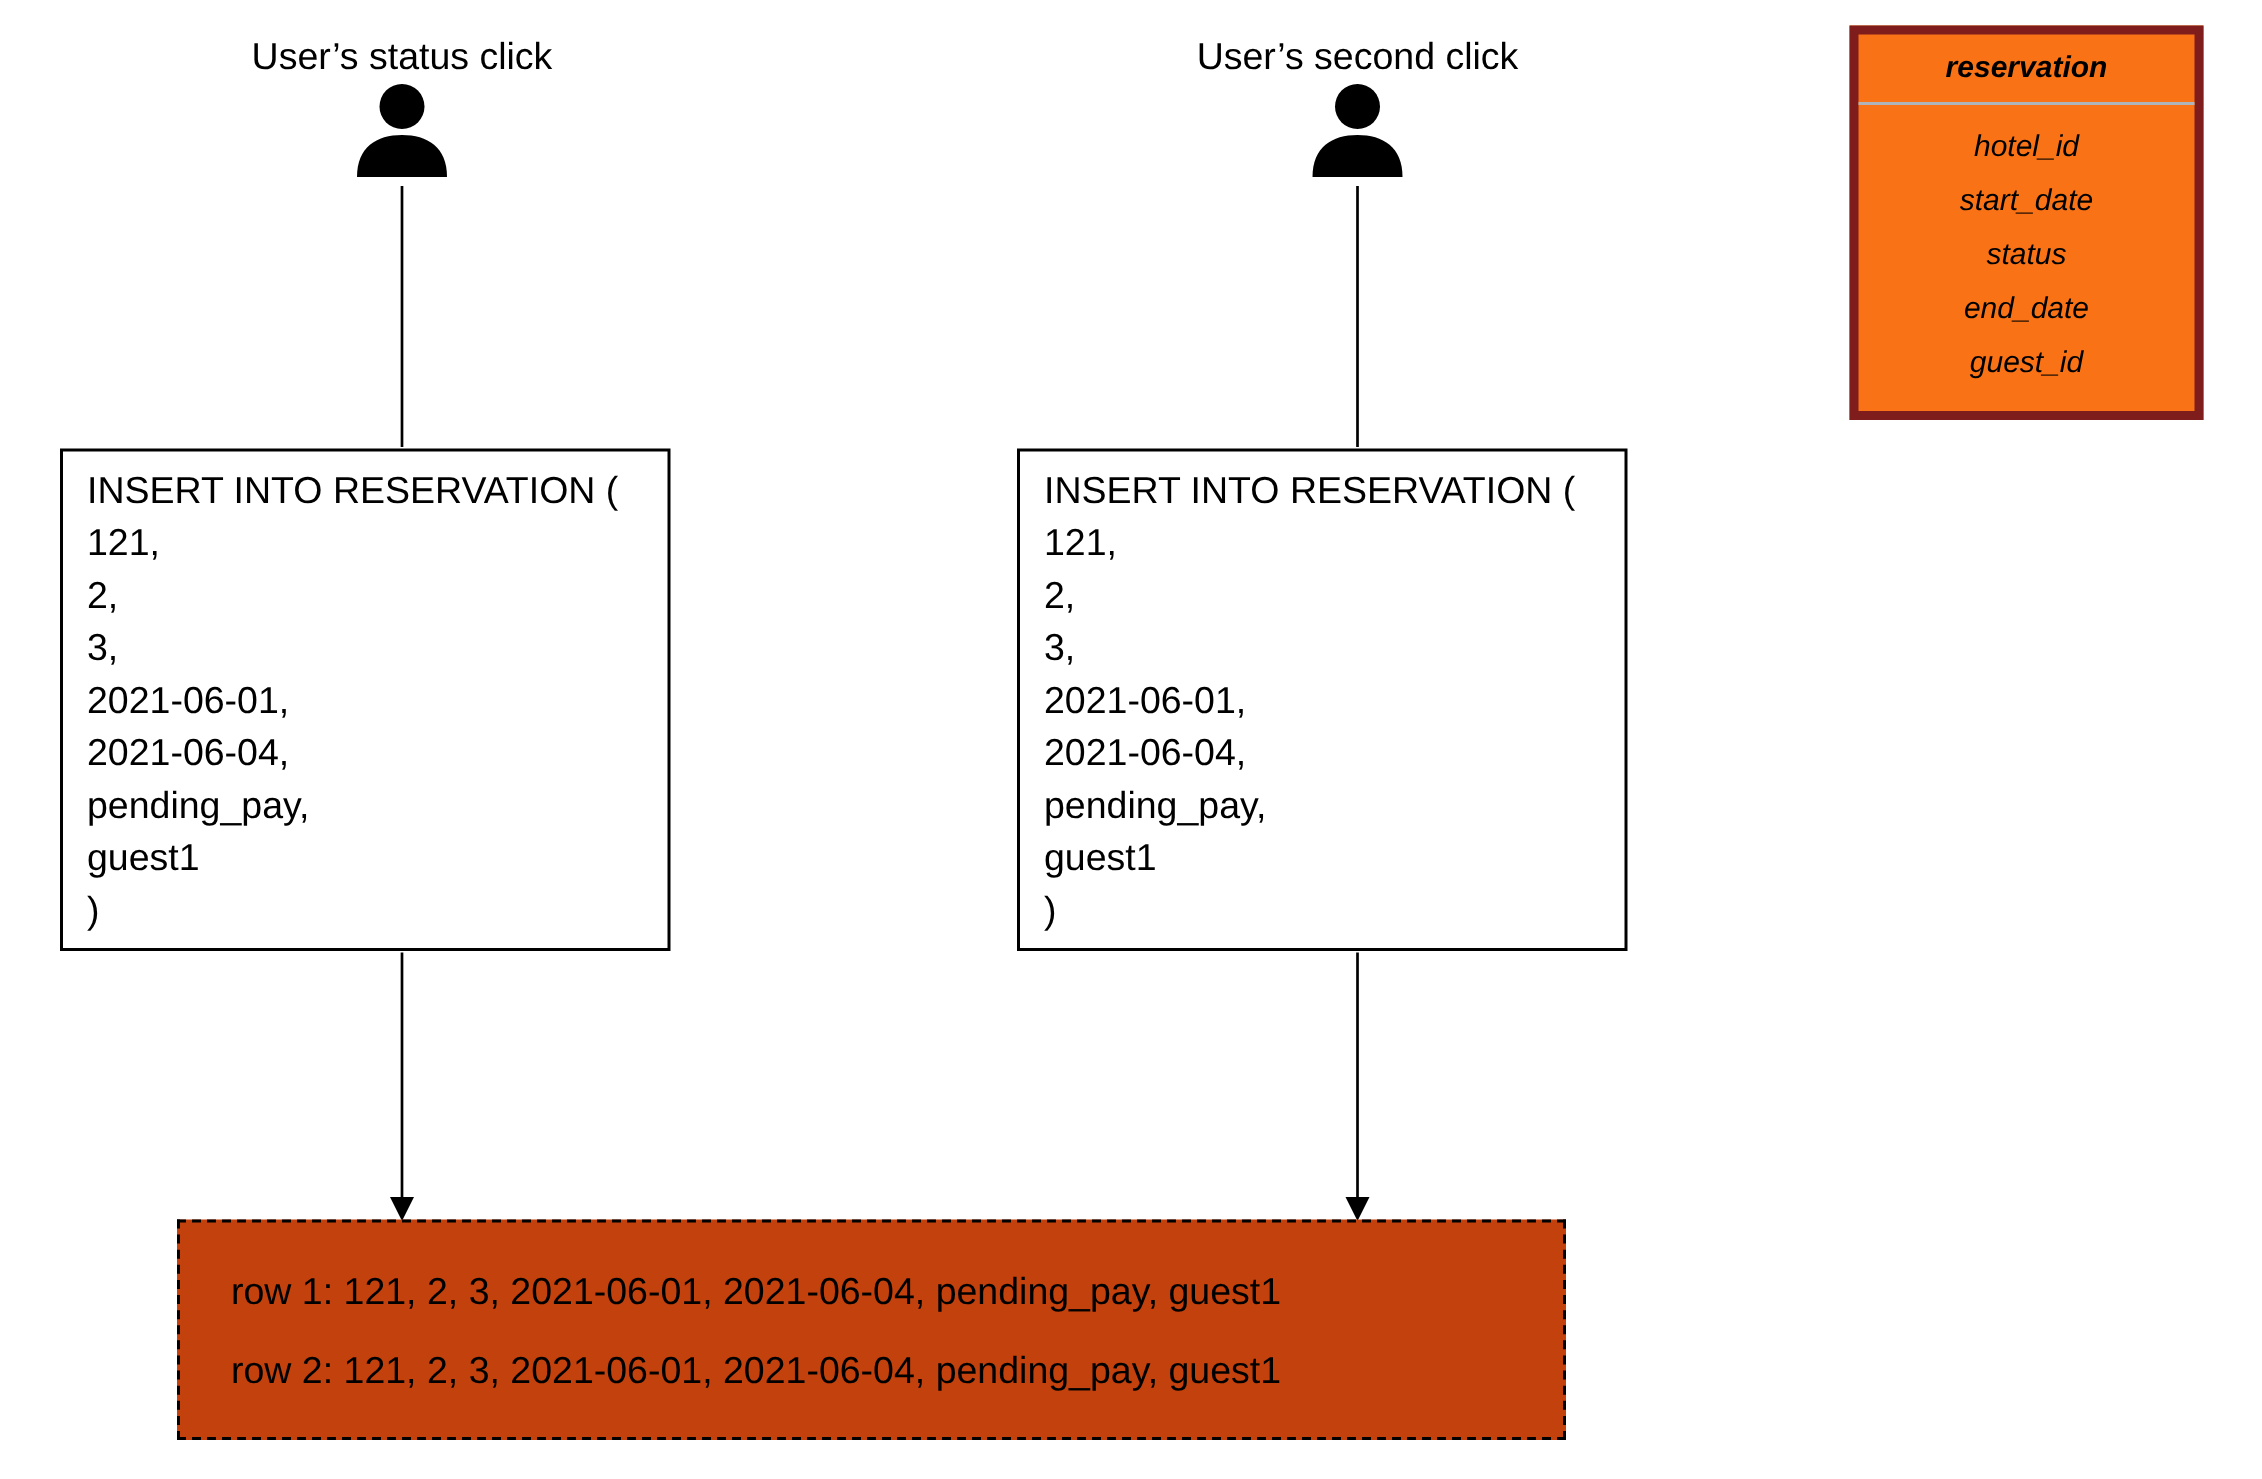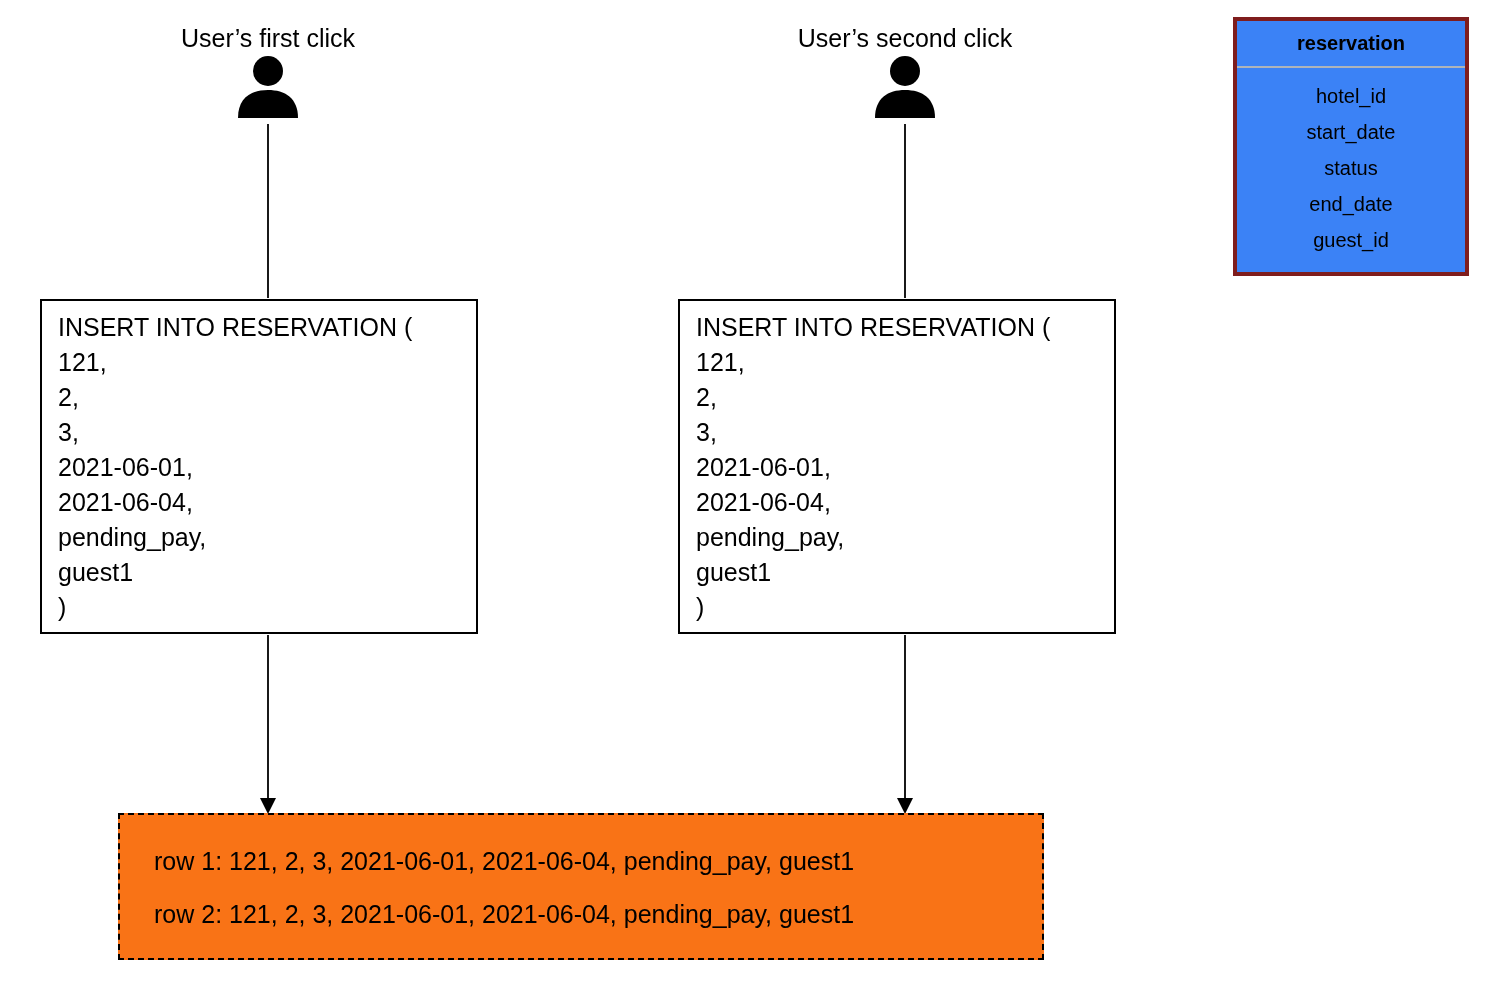--- a/index.html
+++ b/index.html
@@ -30,51 +30,52 @@
     color: #000;
   }
   .actor-icon {
     position: absolute;
     width: 64px;
     height: 62px;
   }
   .sql-box {
     position: absolute;
     box-sizing: border-box;
-    width: 438px;
+    width: 407px;
     height: 335px;
     border: 2px solid #000000;
     background: #ffffff;
     padding: 9px 16px;
   }
   .sql-text {
     font-size: 25px;
     line-height: 35px;
     white-space: pre-line;
   }
   .result-box {
     position: absolute;
     box-sizing: border-box;
     width: 926px;
     height: 147px;
     border: 2px dashed #000000;
-    background: #f97316;
+    background: #c2410c;
     padding: 30px 0 0 34px;
   }
   .result-row {
     font-size: 25px;
     line-height: 33px;
     margin-bottom: 20px;
   }
   .schema-table {
     position: absolute;
     box-sizing: border-box;
     width: 236px;
-    border: 4px solid #7f1d1d;
-    background: #3b82f6;
+    border: 6px solid #7f1d1d;
+    background: #f97316;
+    font-style: italic;
   }
   .schema-title {
     font-size: 20px;
     font-weight: bold;
     text-align: center;
     padding: 11px 8px;
     border-bottom: 2px solid #aeb4ba;
   }
   .schema-pk {
     font-size: 20px;
@@ -99,21 +100,21 @@
 
   <svg class="overlay" width="1508" height="986">
     <line x1="268" y1="124" x2="268" y2="298" stroke="#000000" stroke-width="1.8"></line>
     <line x1="905" y1="124" x2="905" y2="298" stroke="#000000" stroke-width="1.8"></line>
     <line x1="268" y1="635" x2="268" y2="800" stroke="#000000" stroke-width="1.8"></line>
     <polygon points="268,814 260,798 276,798" fill="#000000"></polygon>
     <line x1="905" y1="635" x2="905" y2="800" stroke="#000000" stroke-width="1.8"></line>
     <polygon points="905,814 897,798 913,798" fill="#000000"></polygon>
   </svg>
 
-  <div class="actor-label" style="left:108px; top:24px;">User’s first click</div>
+  <div class="actor-label" style="left:108px; top:24px;">User’s status click</div>
   <svg class="actor-icon" style="left:236px; top:56px;" viewBox="0 0 64 62">
     <circle cx="32" cy="15" r="15" fill="#000000"></circle>
     <path d="M2 62 C2 42 15 34 32 34 C49 34 62 42 62 62 Z" fill="#000000"></path>
   </svg>
 
   <div class="actor-label" style="left:745px; top:24px;">User’s second click</div>
   <svg class="actor-icon" style="left:873px; top:56px;" viewBox="0 0 64 62">
     <circle cx="32" cy="15" r="15" fill="#000000"></circle>
     <path d="M2 62 C2 42 15 34 32 34 C49 34 62 42 62 62 Z" fill="#000000"></path>
   </svg>

